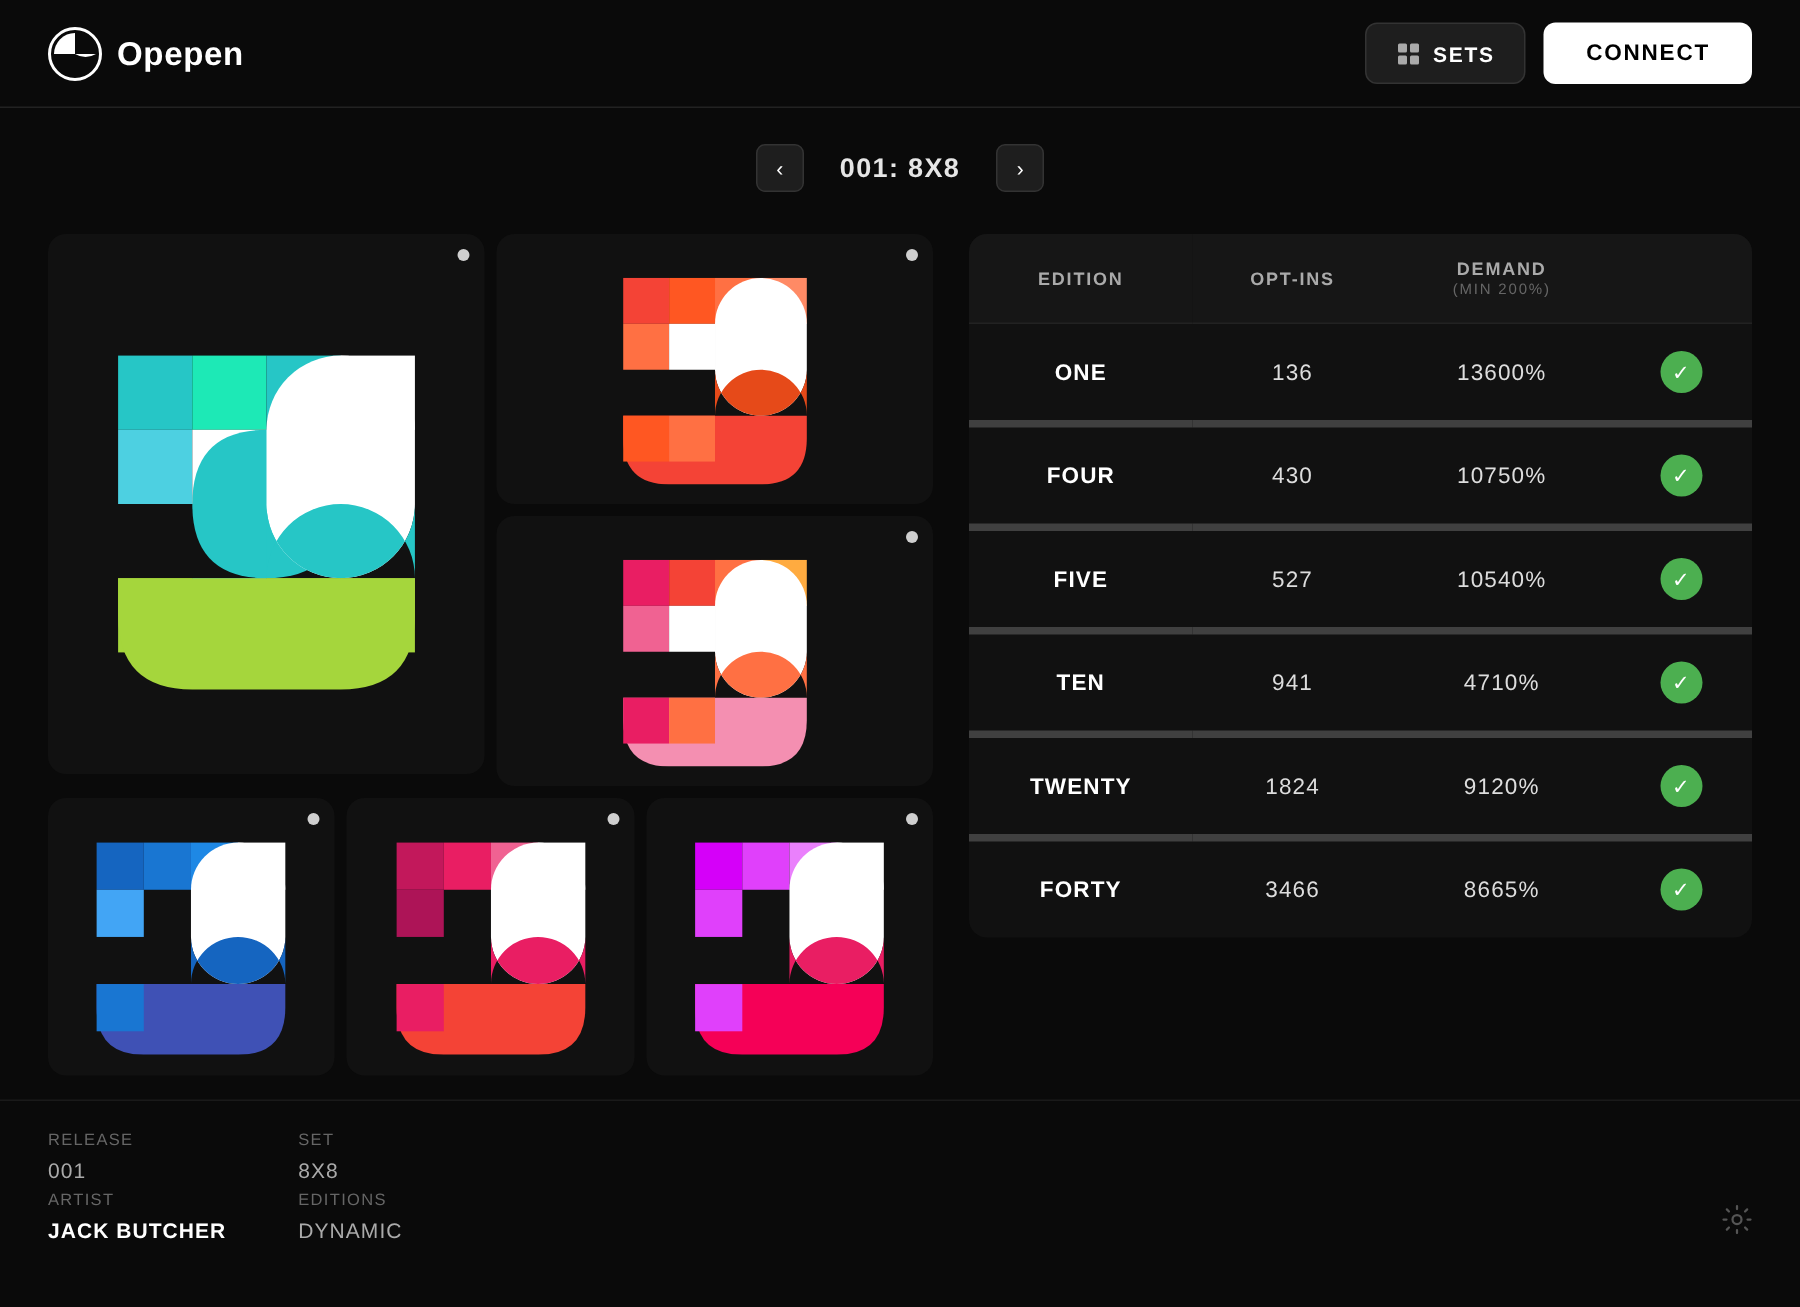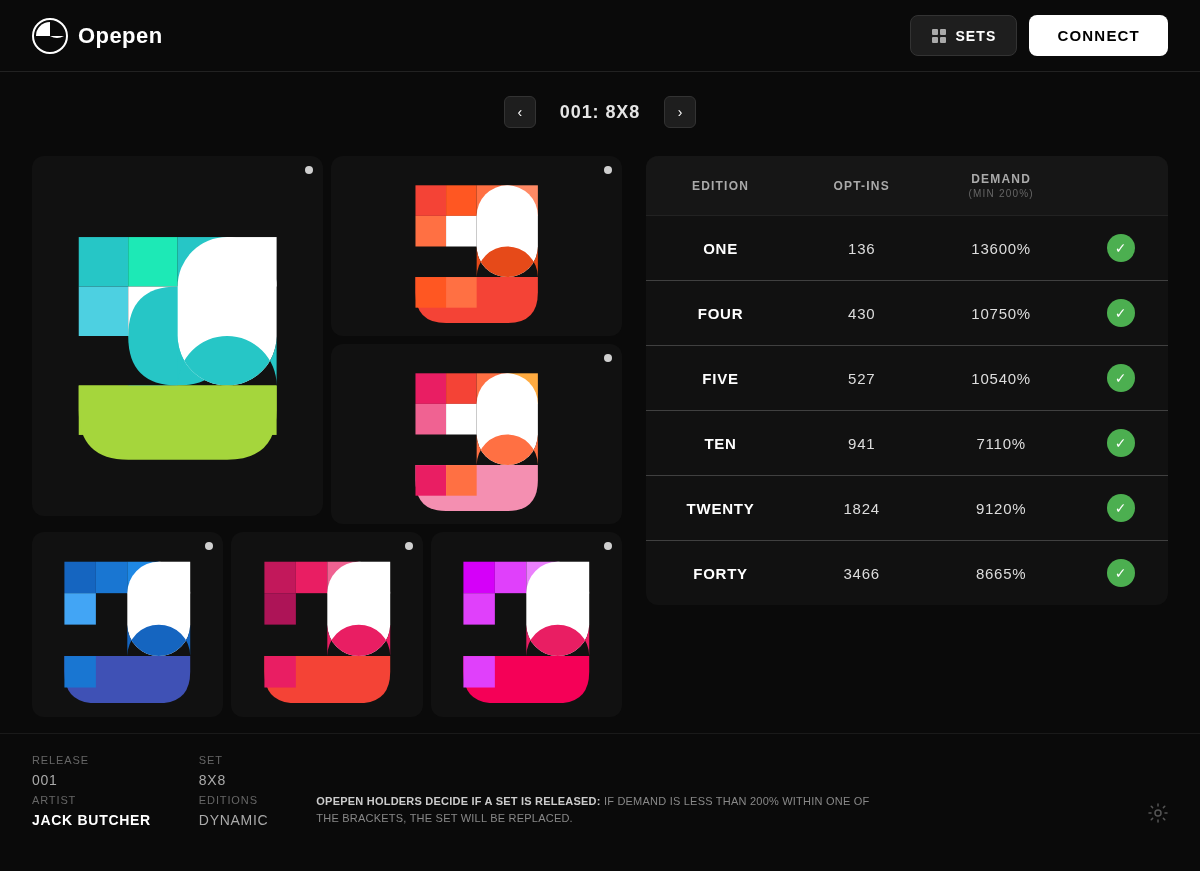--- a/index.html
+++ b/index.html
@@ -177,21 +177,21 @@
       display: block;
       margin-top: 2px;
     }
     .demand-table td {
       padding: 18px 20px;
       text-align: center;
       font-size: 15px;
       font-weight: 500;
       letter-spacing: 0.05em;
       color: #ddd;
-      border-bottom: 1px solid #404040;
+      border-bottom: 5px solid #404040;
     }
     .demand-table tr:last-child td {
       border-bottom: none;
     }
     .demand-table td:first-child {
       color: #fff;
       font-weight: 600;
     }
     .check-icon {
       display: inline-flex;
@@ -447,21 +447,21 @@
       <td>FIVE</td>
       <td>527</td>
       <td>10540%</td>
       <td>
         <span class="check-icon">✓</span>
       </td>
     </tr>
           <tr>
       <td>TEN</td>
       <td>941</td>
-      <td>7110%</td>
+      <td>4710%</td>
       <td>
         <span class="check-icon">✓</span>
       </td>
     </tr>
           <tr>
       <td>TWENTY</td>
       <td>1824</td>
       <td>9120%</td>
       <td>
         <span class="check-icon">✓</span>
@@ -489,22 +489,19 @@
       <span class="footer-meta-label">ARTIST</span>
       <span class="footer-meta-value">JACK BUTCHER</span>
     </div>
     <div class="footer-meta-group">
       <span class="footer-meta-label">SET</span>
       <span class="footer-meta-value dim">8X8</span>
       <span class="footer-meta-label">EDITIONS</span>
       <span class="footer-meta-value dim">DYNAMIC</span>
     </div>
   </div>
-  <div class="footer-right">
-    <strong>OPEPEN HOLDERS DECIDE IF A SET IS RELEASED:</strong> IF DEMAND IS LESS THAN 200% WITHIN ONE OF THE BRACKETS, THE SET WILL BE REPLACED.
-  </div>
   <div class="settings-icon-area">
     <svg width="20" height="20" viewBox="0 0 20 20" fill="none">
       <circle cx="10" cy="10" r="3" stroke="#555" stroke-width="1.5"></circle>
       <path d="M10 1v2M10 17v2M1 10h2M17 10h2M3.22 3.22l1.41 1.41M15.37 15.37l1.41 1.41M3.22 16.78l1.41-1.41M15.37 4.63l1.41-1.41" stroke="#555" stroke-width="1.5" stroke-linecap="round"></path>
     </svg>
   </div>
 </div>
 
 </body></html>

